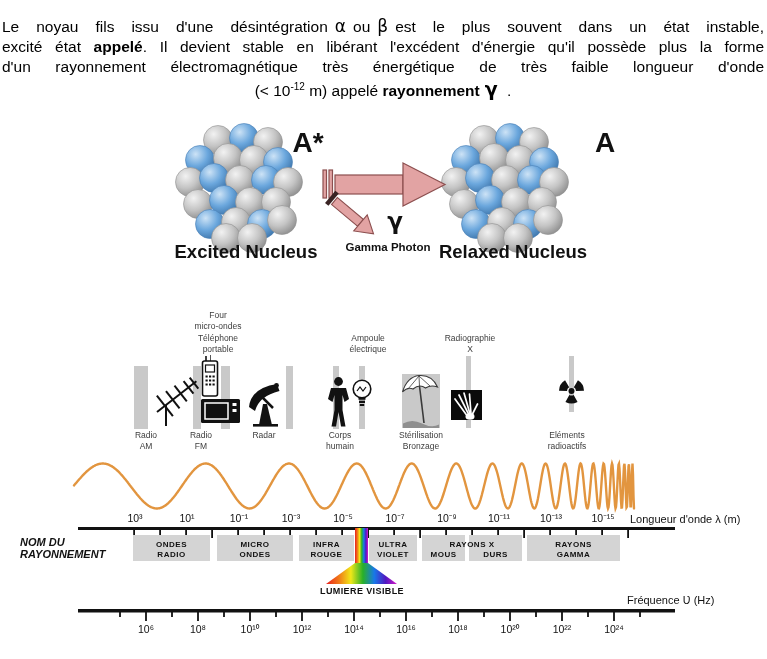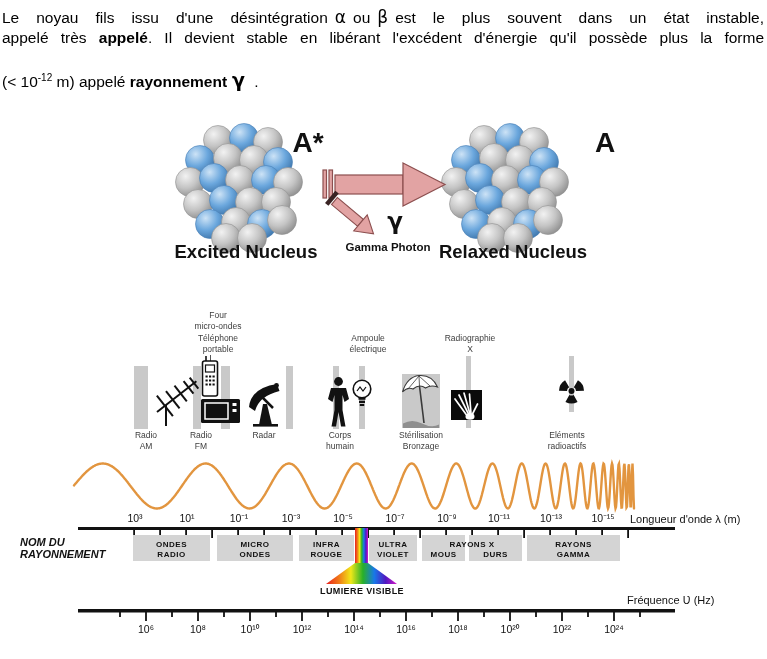--- a/index.html
+++ b/index.html
@@ -1,20 +1,20 @@
 <!DOCTYPE html>
 <html><head>
 <meta charset="utf-8">
 <style>
   html,body{margin:0;padding:0;}
   body{width:767px;height:659px;background:#fff;position:relative;overflow:hidden;
        font-family:"Liberation Sans",sans-serif;color:#000;}
-  .para{position:absolute;left:2px;top:7px;width:762px;font-size:15.5px;line-height:20px;}
+  .para{position:absolute;left:2px;top:16px;width:762px;font-size:15.5px;line-height:20px;}
   .jl{text-align:justify;text-align-last:justify;}
-  .ll{text-align:left;}
+  .ll{text-align:center;}
   .gsym{font-family:"DejaVu Sans",sans-serif;font-size:17px;margin:0 7px;}
   .gsym-big{font-family:"DejaVu Sans",sans-serif;font-size:19px;font-weight:bold;margin:0 5px;}
   sup{font-size:10px;}
   svg{position:absolute;left:0;display:block;}
   #nucleus-svg{top:98px;}
   #spectrum-svg{top:298px;}
   svg text{font-family:"Liberation Sans",sans-serif;fill:#111;}
   .cap{font-size:8.5px;fill:#3d3d3d;}
   .tick{font-size:10.5px;fill:#111;}
   .band{font-size:8px;font-weight:bold;letter-spacing:.5px;}
@@ -25,22 +25,22 @@
   .gam{font-size:23px;font-weight:bold;font-family:"DejaVu Sans",sans-serif;}
   .gph{font-size:11.5px;font-weight:bold;}
   .vis{font-size:9px;font-weight:bold;letter-spacing:.4px;}
 </style>
 </head>
 <body>
 
 <div class="para">
   <div class="jl">
     <span>Le noyau fils issu d'une désintégration</span><span class="gsym">α</span><span>ou</span><span class="gsym">β</span><span>est le plus souvent dans un état instable,</span><br>
-    <span>appelé très </span><b>appelé</b><span>. Il devient stable en libérant l'excédent d'énergie qu'il possède plus la forme</span><br>
-    <br>
+    <span>excité état </span><b>appelé</b><span>. Il devient stable en libérant l'excédent d'énergie qu'il possède plus la forme</span><br>
+    <span>d'un rayonnement électromagnétique très énergétique de très faible longueur d'onde</span><br>
   </div>
   <div class="ll">
     <span>(&lt; 10</span><sup>-12</sup><span> m) appelé </span><b>rayonnement</b><span class="gsym-big">γ</span><span> .</span>
   </div>
 </div>
 
 <svg id="nucleus-svg" width="767" height="180" viewBox="0 98 767 180">
   <defs>
     <radialGradient id="gradGray" cx="35%" cy="30%" r="75%">
       <stop offset="0%" stop-color="#f2f2f2"></stop>

